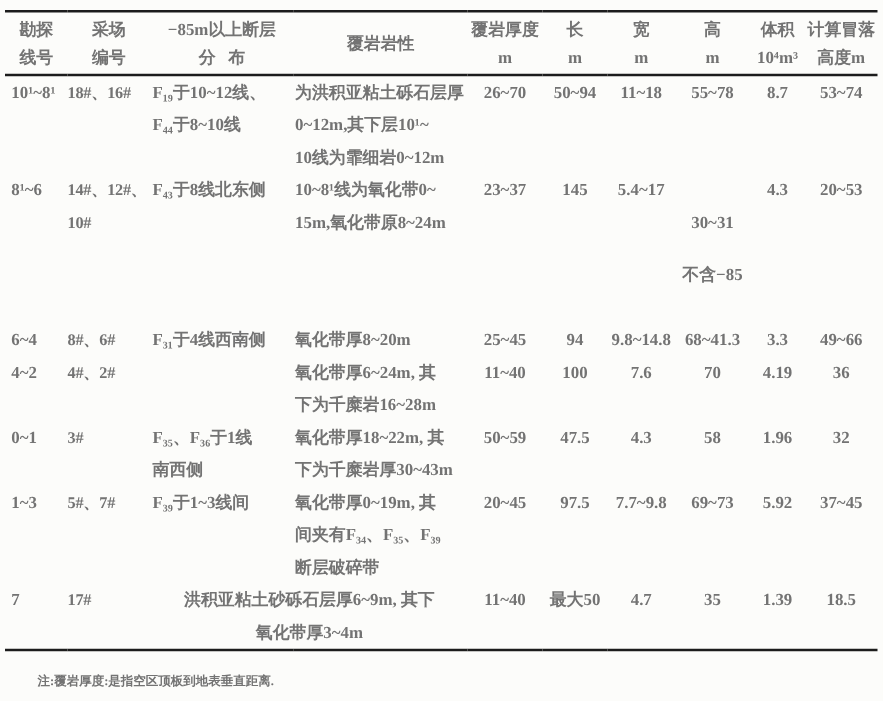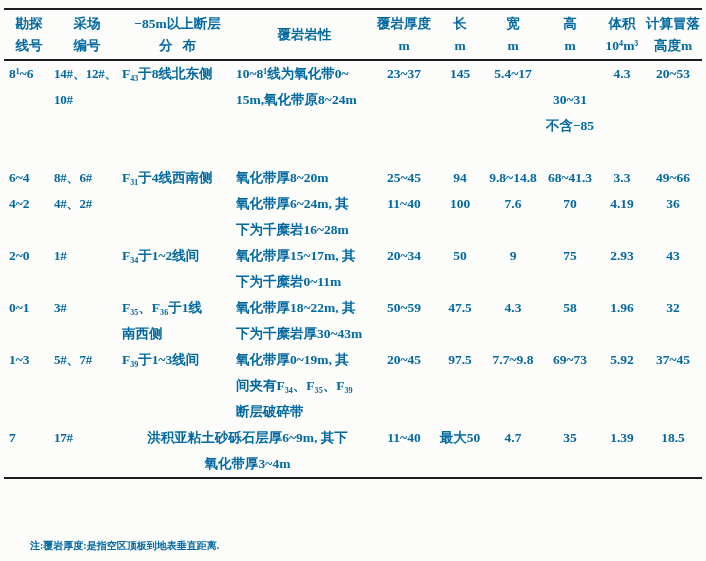--- a/index.html
+++ b/index.html
@@ -1,19 +1,19 @@
 <!DOCTYPE html>
 <html><head>
 <meta charset="utf-8">
 <style>
   html,body { margin:0; padding:0; background:#fbfbf8; }
   .page {
     position:relative; width:706px; height:561px; background:#fcfcfa;
     font-family:"Liberation Serif","DejaVu Serif",serif;
-    color:#0369a1; overflow:hidden;
+    color:#737373; overflow:hidden;
   }
   table.tbl {
     position:absolute; left:4px; top:8px; width:698px;
     border-collapse:collapse; table-layout:fixed;
     border-top:2px solid #1c1c1c; border-bottom:2.5px solid #1c1c1c;
   }
   .tbl th, .tbl td {
     padding:0; margin:0; vertical-align:top;
     white-space:pre-line; font-weight:700;
     font-size:13.5px; line-height:26px; overflow:visible;
@@ -22,21 +22,21 @@
     border-bottom:2px solid #1c1c1c;
     vertical-align:middle; text-align:center;
     line-height:22px; padding:3px 0 2px 0;
   }
   td.c1 { text-align:left; padding-left:5px; }
   td.c2 { text-align:left; font-size:13px; letter-spacing:-0.2px; }
   td.c3 { text-align:left; padding-left:2px; }
   td.c4 { text-align:left; padding-left:1px; }
   td.c5, td.c6, td.c7, td.c8, td.c9, td.c10 { text-align:center; }
   td.span2 { text-align:center; }
-  .subnote { display:block; white-space:nowrap; }
+  .subnote { display:block; white-space:nowrap;margin-top:16px; }
   .note {
     position:absolute; left:30px; top:536px;
     font-size:10px; font-weight:700; line-height:20px;
   }
 </style>
 </head>
 <body>
 
 <div class="page">
 
@@ -71,20 +71,35 @@
         <th class="c8">高
 m</th>
         <th class="c9">体积
 10⁴m³</th>
         <th class="c10">计算冒落
 高度m</th>
       </tr>
     </thead>
     <tbody>
       <tr>
+        <td class="c1">10¹~8¹</td>
+        <td class="c2">18#、16#</td>
+        <td class="c3">F₁₉于10~12线、
+F₄₄于8~10线</td>
+        <td class="c4">为洪积亚粘土砾石层厚
+0~12m,其下层10¹~
+10线为霏细岩0~12m</td>
+        <td class="c5">26~70</td>
+        <td class="c6">50~94</td>
+        <td class="c7">11~18</td>
+        <td class="c8">55~78</td>
+        <td class="c9">8.7</td>
+        <td class="c10">53~74</td>
+      </tr>
+      <tr>
         <td class="c1">8¹~6</td>
         <td class="c2">14#、12#、
 10#</td>
         <td class="c3">F₄₃于8线北东侧</td>
         <td class="c4">10~8¹线为氧化带0~
 15m,氧化带原8~24m</td>
         <td class="c5">23~37</td>
         <td class="c6">145</td>
         <td class="c7">5.4~17</td>
         <td class="c8">
@@ -110,33 +125,20 @@
         <td class="c2">4#、2#</td>
         <td class="c3"></td>
         <td class="c4">氧化带厚6~24m, 其
 下为千糜岩16~28m</td>
         <td class="c5">11~40</td>
         <td class="c6">100</td>
         <td class="c7">7.6</td>
         <td class="c8">70</td>
         <td class="c9">4.19</td>
         <td class="c10">36</td>
-      </tr>
-      <tr>
-        <td class="c1">2~0</td>
-        <td class="c2">1#</td>
-        <td class="c3">F₃₄于1~2线间</td>
-        <td class="c4">氧化带厚15~17m, 其
-下为千糜岩0~11m</td>
-        <td class="c5">20~34</td>
-        <td class="c6">50</td>
-        <td class="c7">9</td>
-        <td class="c8">75</td>
-        <td class="c9">2.93</td>
-        <td class="c10">43</td>
       </tr>
       <tr>
         <td class="c1">0~1</td>
         <td class="c2">3#</td>
         <td class="c3">F₃₅、F₃₆于1线
 南西侧</td>
         <td class="c4">氧化带厚18~22m, 其
 下为千糜岩厚30~43m</td>
         <td class="c5">50~59</td>
         <td class="c6">47.5</td>

